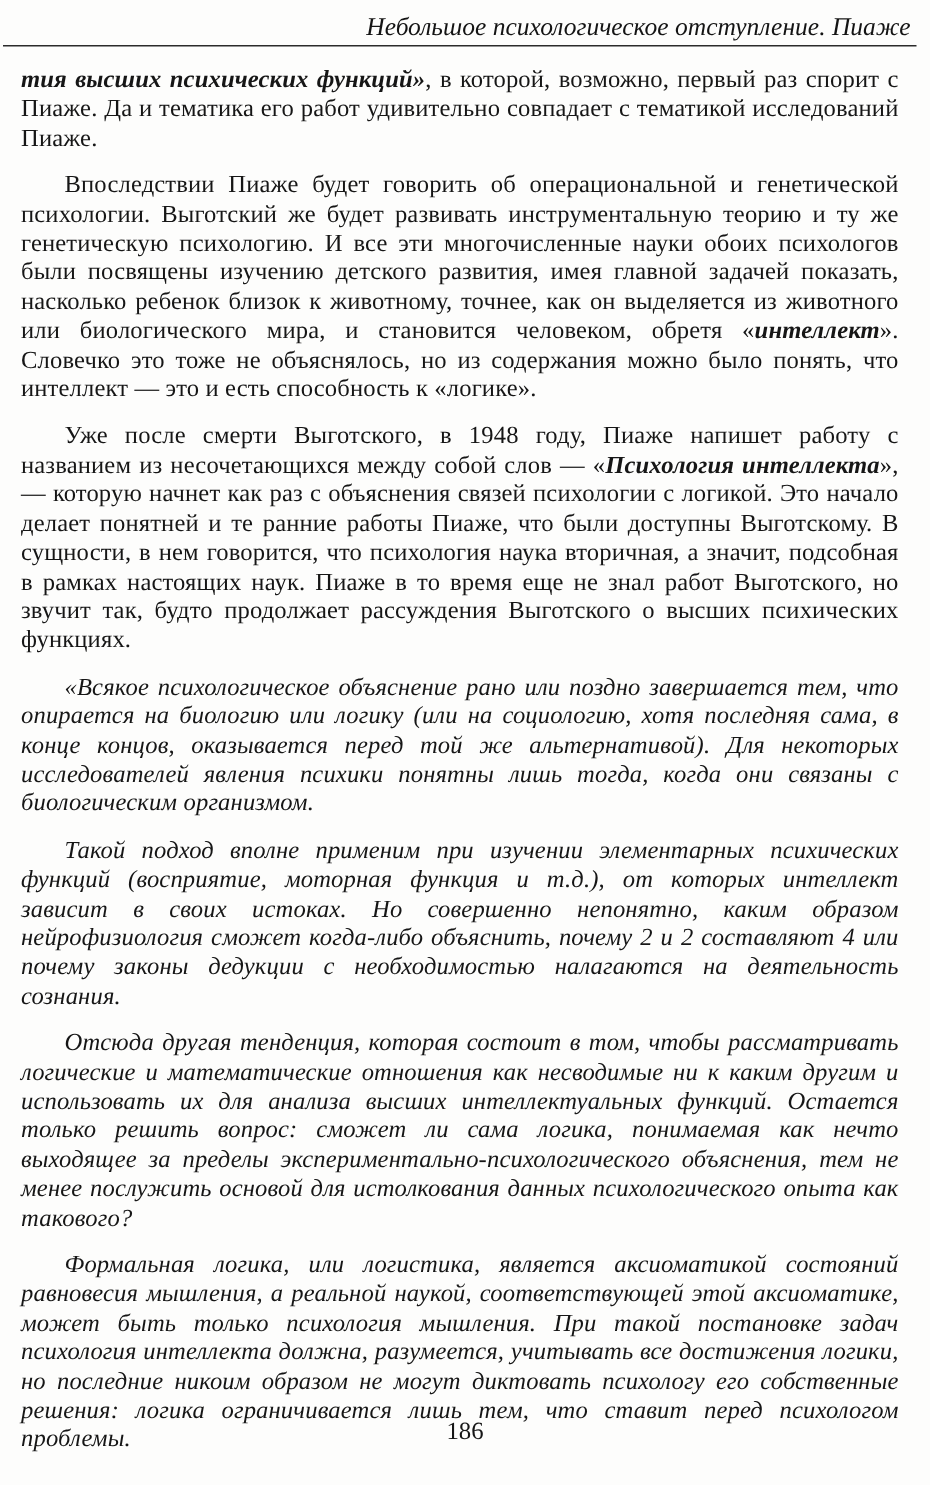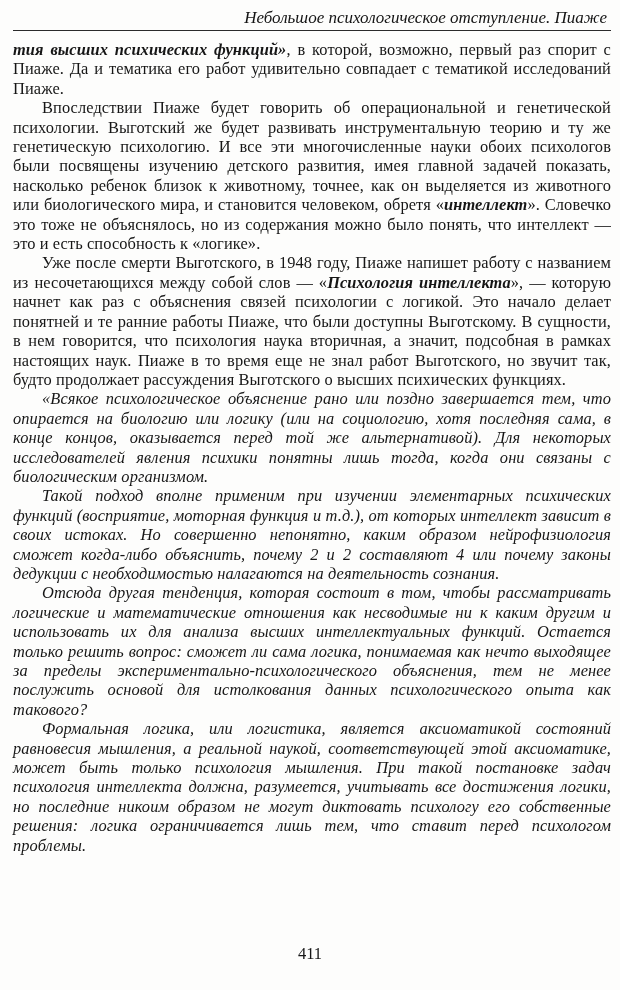--- a/index.html
+++ b/index.html
@@ -7,40 +7,40 @@
     padding: 0;
     background: #e8e8e8;
   }
   .page {
     position: relative;
     width: 620px;
     height: 990px;
     margin: 0 auto;
     background: #fdfdfc;
     box-sizing: border-box;
-    padding: 7px 9px 0 13px;
+    padding: 7px 9px 0 2px;
     font-family: "Liberation Serif", "DejaVu Serif", serif;
     color: #161616;
     overflow: hidden;
   }
   .running-header {
     font-style: italic;
     font-size: 17px;
     text-align: right;
     padding-right: 4px;
     line-height: 21px;
     color: #141414;
   }
   .header-rule {
     border: none;
     border-top: 1.4px solid #2b2b2b;
     margin: 2px 0 9px 0;
   }
   .page-body p {
-    margin: 0;
+    margin: 12px;
     text-align: justify;
     font-size: 16.4px;
     line-height: 19.4px;
     letter-spacing: 0.1px;
   }
   .page-body p.indent {
     text-indent: 29px;
     font-family: Liberation Serif, serif;
   }
   .seg-normal { font-style: normal; font-weight: normal; }
@@ -64,14 +64,14 @@
   <hr class="header-rule">
   <div class="page-body">
       <p><span class="seg-bold-italic">тия высших психических функций»</span><span class="seg-normal">, в которой, возможно, первый раз спорит с Пиаже. Да и тематика его работ удивительно совпадает с тематикой исследований Пиаже.</span></p>
       <p class="indent"><span class="seg-normal">Впоследствии Пиаже будет говорить об операциональной и генетической психологии. Выготский же будет развивать инструментальную теорию и ту же генетическую психологию. И все эти многочисленные науки обоих психологов были посвящены изучению детского развития, имея главной задачей показать, насколько ребенок близок к животному, точнее, как он выделяется из животного или биологического мира, и становится человеком, обретя «</span><span class="seg-bold-italic">интеллект</span><span class="seg-normal">». Словечко это тоже не объяснялось, но из содержания можно было понять, что интеллект — это и есть способность к «логике».</span></p>
       <p class="indent"><span class="seg-normal">Уже после смерти Выготского, в 1948 году, Пиаже напишет работу с названием из несочетающихся между собой слов — «</span><span class="seg-bold-italic">Психология интеллекта</span><span class="seg-normal">», — которую начнет как раз с объяснения связей психологии с логикой. Это начало делает понятней и те ранние работы Пиаже, что были доступны Выготскому. В сущности, в нем говорится, что психология наука вторичная, а значит, подсобная в рамках настоящих наук. Пиаже в то время еще не знал работ Выготского, но звучит так, будто продолжает рассуждения Выготского о высших психических функциях.</span></p>
       <p class="indent"><span class="seg-italic">«Всякое психологическое объяснение рано или поздно завершается тем, что опирается на биологию или логику (или на социологию, хотя последняя сама, в конце концов, оказывается перед той же альтернативой). Для некоторых исследователей явления психики понятны лишь тогда, когда они связаны с биологическим организмом.</span></p>
       <p class="indent"><span class="seg-italic">Такой подход вполне применим при изучении элементарных психических функций (восприятие, моторная функция и т.д.), от которых интеллект зависит в своих истоках. Но совершенно непонятно, каким образом нейрофизиология сможет когда-либо объяснить, почему 2 и 2 составляют 4 или почему законы дедукции с необходимостью налагаются на деятельность сознания.</span></p>
       <p class="indent"><span class="seg-italic">Отсюда другая тенденция, которая состоит в том, чтобы рассматривать логические и математические отношения как несводимые ни к каким другим и использовать их для анализа высших интеллектуальных функций. Остается только решить вопрос: сможет ли сама логика, понимаемая как нечто выходящее за пределы экспериментально-психологического объяснения, тем не менее послужить основой для истолкования данных психологического опыта как такового?</span></p>
       <p class="indent"><span class="seg-italic">Формальная логика, или логистика, является аксиоматикой состояний равновесия мышления, а реальной наукой, соответствующей этой аксиоматике, может быть только психология мышления. При такой постановке задач психология интеллекта должна, разумеется, учитывать все достижения логики, но последние никоим образом не могут диктовать психологу его собственные решения: логика ограничивается лишь тем, что ставит перед психологом проблемы.</span></p>
     </div>
-  <div class="page-number">411</div>
+  <div class="page-number">186</div>
 </div>
 
 </body></html>

